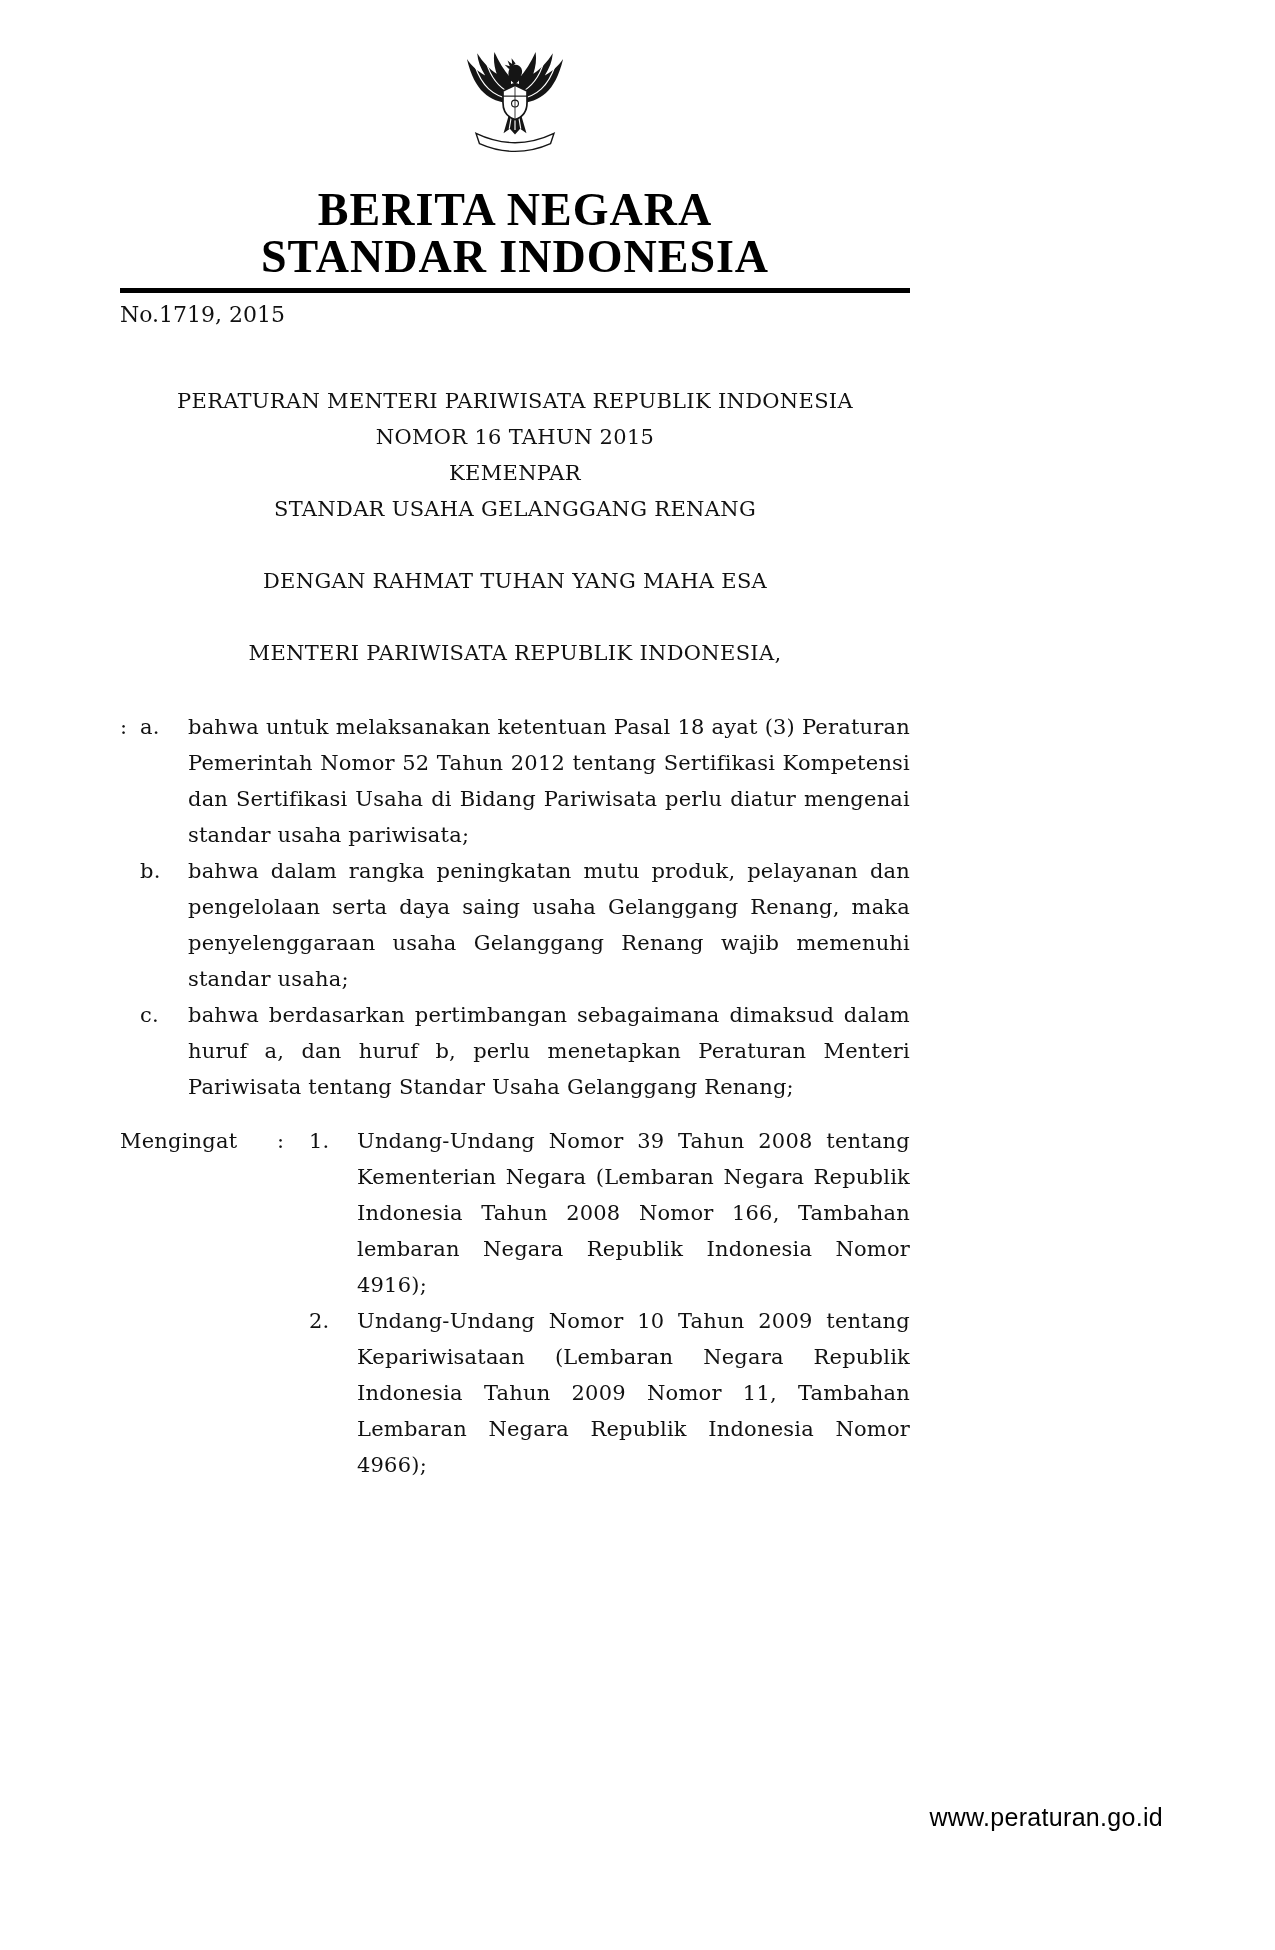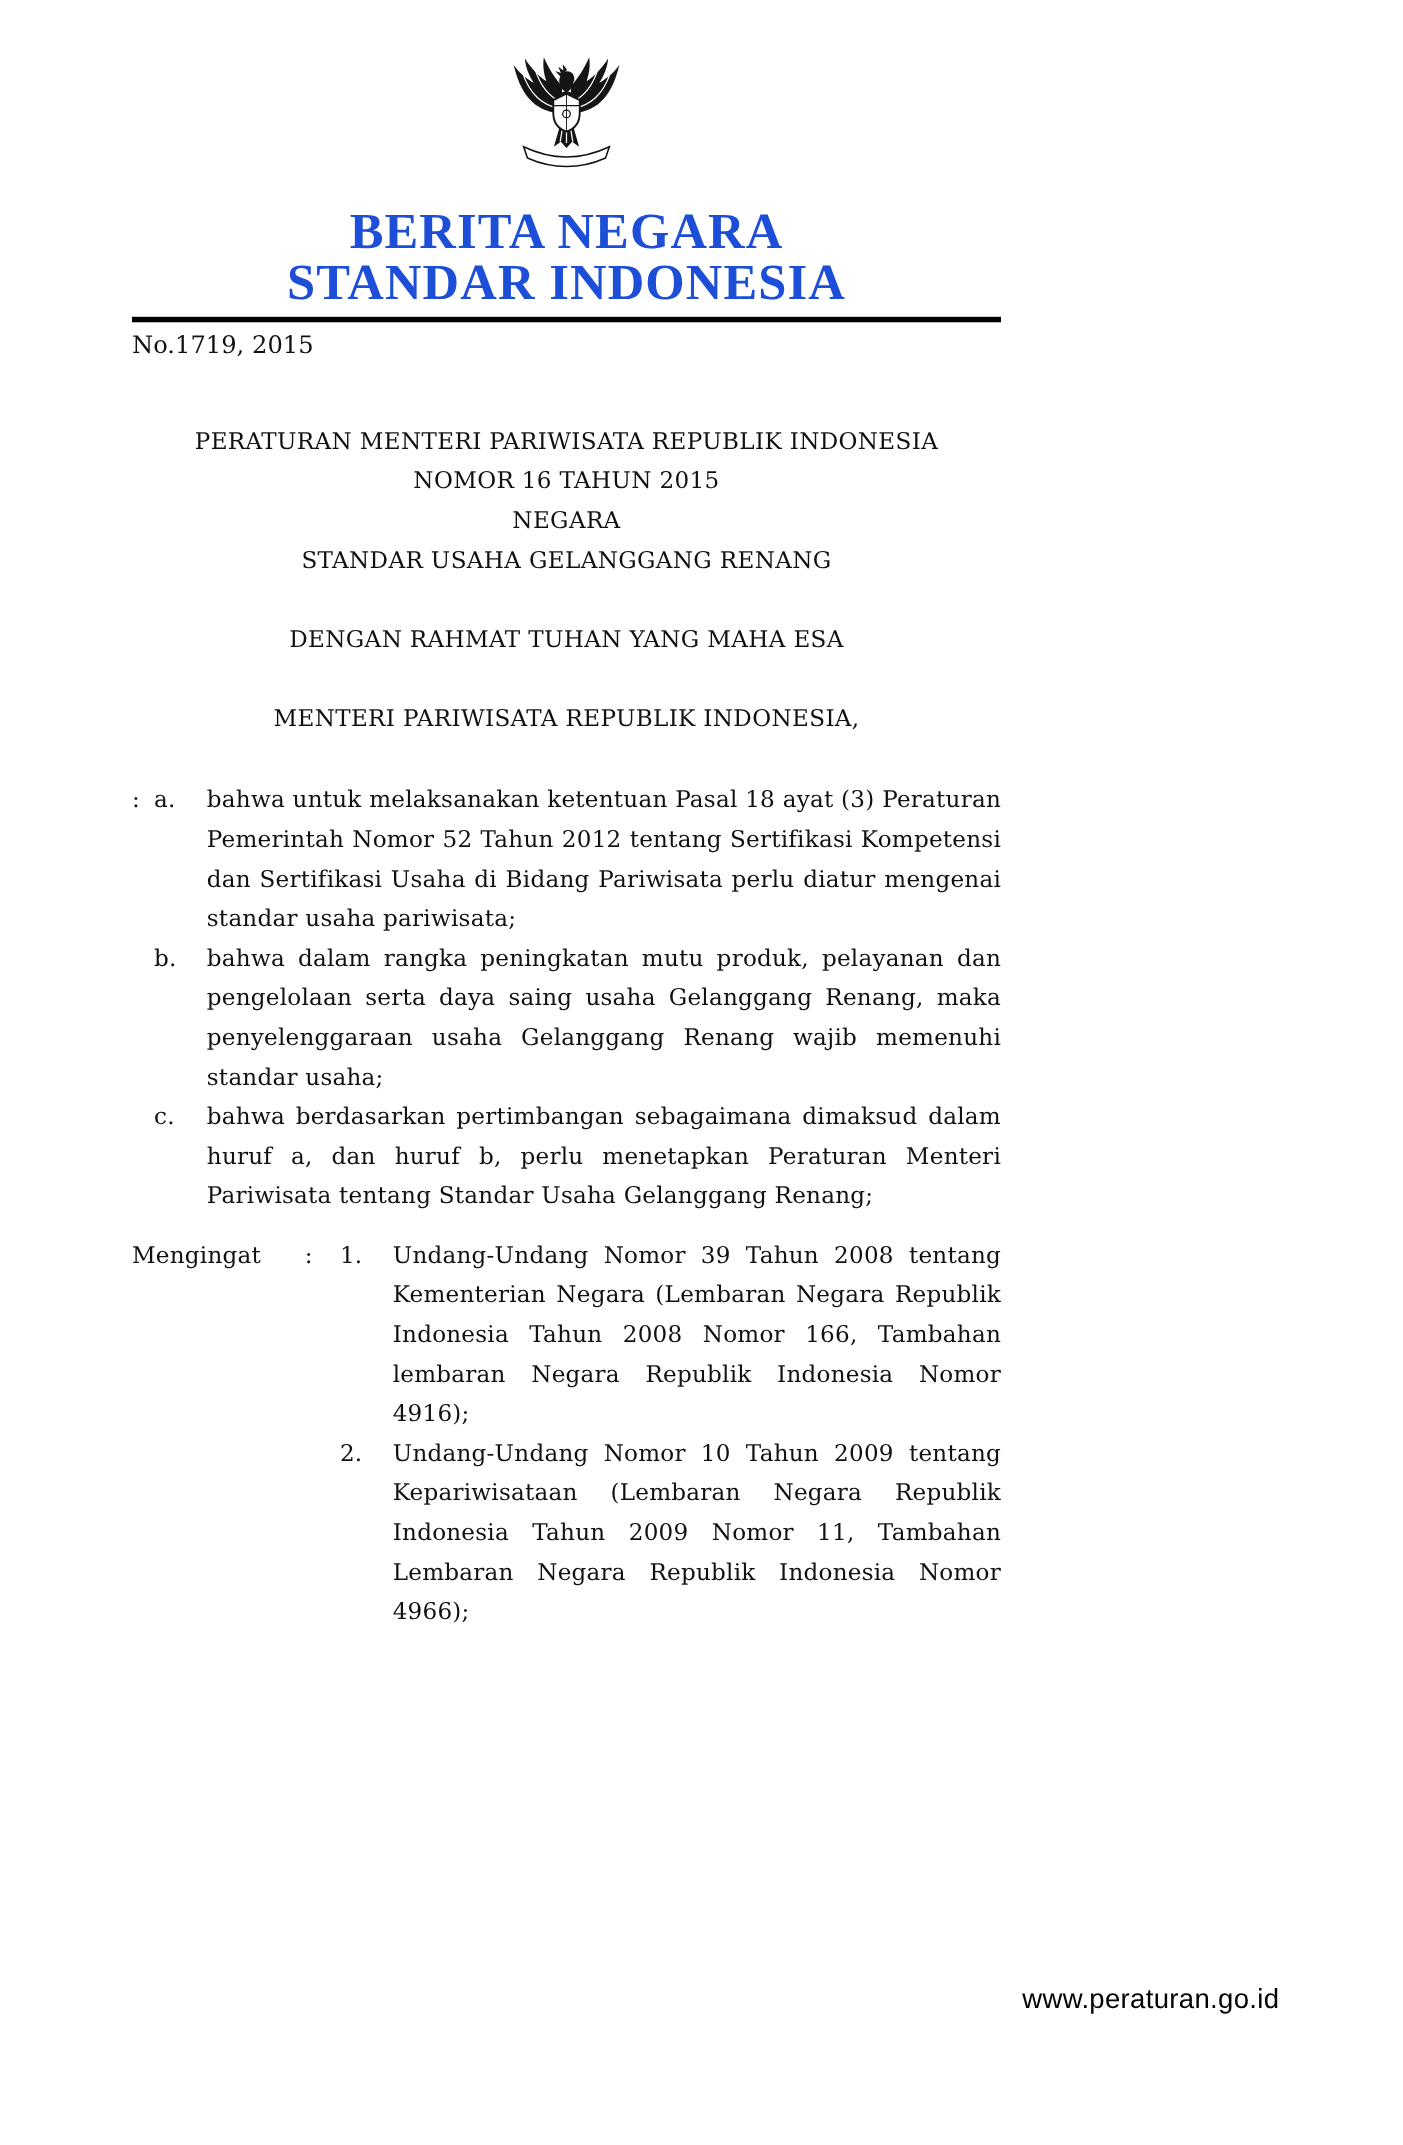--- a/index.html
+++ b/index.html
@@ -23,21 +23,21 @@
     text-align: center;
   }
   .masthead {
     margin-top: 18px;
     text-align: center;
     font-family: "Liberation Serif", serif;
     font-weight: bold;
     font-size: 46px;
     line-height: 47px;
     letter-spacing: 1px;
-    color: #1d4ed8;
+    color: #000000;
   }
   .rule {
     height: 5px;
     background: #000000;
     margin-top: 8px;
   }
   .header-row {
     display: flex;
     justify-content: space-between;
     align-items: baseline;
@@ -123,21 +123,21 @@
 
   <div class="rule"></div>
 
   <div class="header-row">
     <span>No.1719, 2015</span>
   </div>
 
   <div class="title-block">
     <div class="line">PERATURAN MENTERI PARIWISATA REPUBLIK INDONESIA</div>
     <div class="line">NOMOR 16 TAHUN 2015</div>
-    <div class="line">NEGARA</div>
+    <div class="line">KEMENPAR</div>
     <div class="line">STANDAR USAHA GELANGGANG RENANG</div>
     <div class="line invocation">DENGAN RAHMAT TUHAN YANG MAHA ESA</div>
     <div class="line authority">MENTERI PARIWISATA REPUBLIK INDONESIA,</div>
   </div>
 
   <div class="clause-section first">
     <div class="clause-colon">:</div>
     <div class="clause-items">
       <div class="clause-item">
         <div class="item-marker">a.</div>

